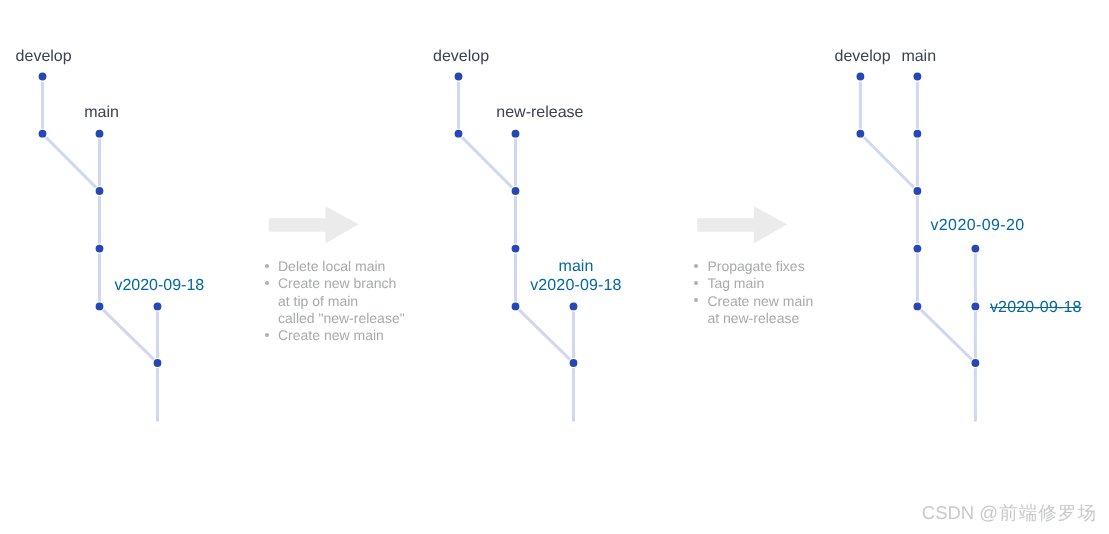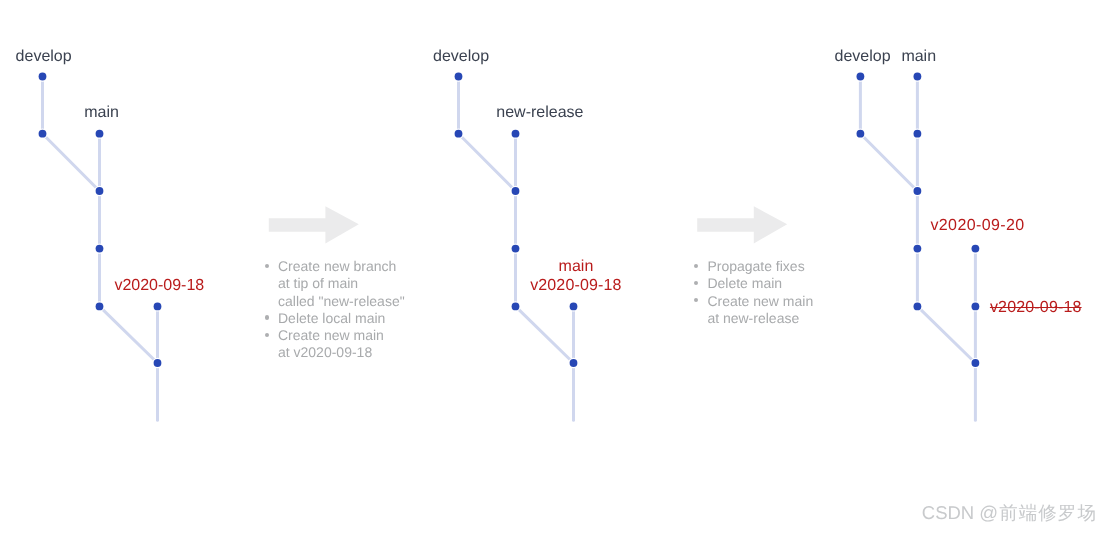--- a/index.html
+++ b/index.html
@@ -3,21 +3,21 @@
 <meta charset="utf-8">
 <title>Git release branching workflow diagram</title>
 <style>
   html,body{margin:0;padding:0;background:#ffffff;}
   body{width:1109px;height:534px;overflow:hidden;background:#ffffff;
        font-family:"Liberation Sans",sans-serif;
        -webkit-font-smoothing:antialiased;text-rendering:geometricPrecision;}
   #stage{position:relative;width:1012px;height:534px;background:#ffffff;padding-left:24px;}
   svg.graph{position:absolute;left:0;top:0;width:1109px;height:534px;}
   .label{position:absolute;white-space:nowrap;color:#3b4250;font-size:16px;line-height:1;}
-  .taglabel{position:absolute;white-space:nowrap;color:#b91c1c;font-size:16px;line-height:1;}
+  .taglabel{position:absolute;white-space:nowrap;color:#0369a1;font-size:16px;line-height:1;}
   .strike{text-decoration:line-through;text-decoration-thickness:1.4px;}
   .steplist{position:absolute;color:#a8aaac;font-size:14px;line-height:17.2px;}
   .step{position:relative;margin:0;padding-left:13.2px;}
   .step + .step{margin-top:0;}
   .step::before{content:"";position:absolute;left:0;top:5.6px;width:4.3px;height:4.3px;
        border-radius:50%;background:#aeafb1;}
   .wm{position:absolute;color:#c8cacc;font-size:18.5px;line-height:1;white-space:nowrap;text-align:right;}
   .wm-cjk{letter-spacing:1.05px;}
 </style>
 </head>
@@ -130,38 +130,37 @@
       <div class="taglabel" style="left: 558.6px; top: 258.6px;">main</div>
       <div class="taglabel" style="left: 530.2px; top: 278px; letter-spacing: 0.13px;">v2020-09-18</div>
       <div class="label" style="left: 834.5px; top: 48.9px;">develop</div>
       <div class="label" style="left: 901.4px; top: 48.9px;">main</div>
       <div class="taglabel" style="left: 930.4px; top: 217.8px; letter-spacing: 0.4px;">v2020-09-20</div>
       <div class="taglabel strike" style="left: 989.9px; top: 300.4px; letter-spacing: 0.17px;">v2020-09-18</div>
     </div>
 
   <div class="steplist" id="steps-left" style="left: 264.8px; top: 258.2px; width: 160px;">
       <div class="step">
+        <div>Delete local main</div>
+      </div>
+      <div class="step">
         <div>Create new branch</div>
         <div>at tip of main</div>
         <div>called "new-release"</div>
       </div>
       <div class="step">
-        <div>Delete local main</div>
-      </div>
-      <div class="step">
         <div>Create new main</div>
-        <div>at v2020-09-18</div>
       </div>
     </div>
   <div class="steplist" id="steps-right" style="left: 694.2px; top: 258.2px; width: 210px;">
       <div class="step">
         <div>Propagate fixes</div>
       </div>
       <div class="step">
-        <div>Delete main</div>
+        <div>Tag main</div>
       </div>
       <div class="step">
         <div>Create new main</div>
         <div>at new-release</div>
       </div>
     </div>
 
   <div class="wm" id="watermark" style="left: 921.8px; top: 503.6px;">
     <span>CSDN </span><span class="wm-cjk">@前端修罗场</span>
   </div>

